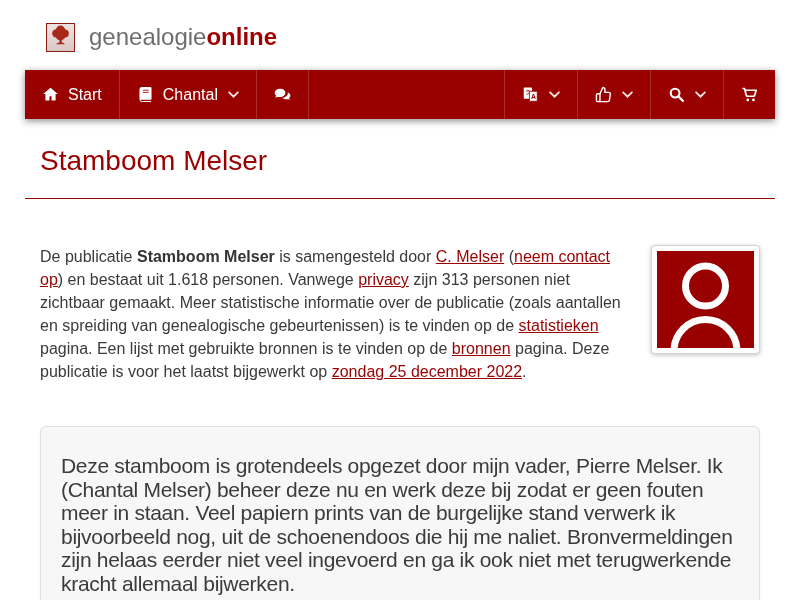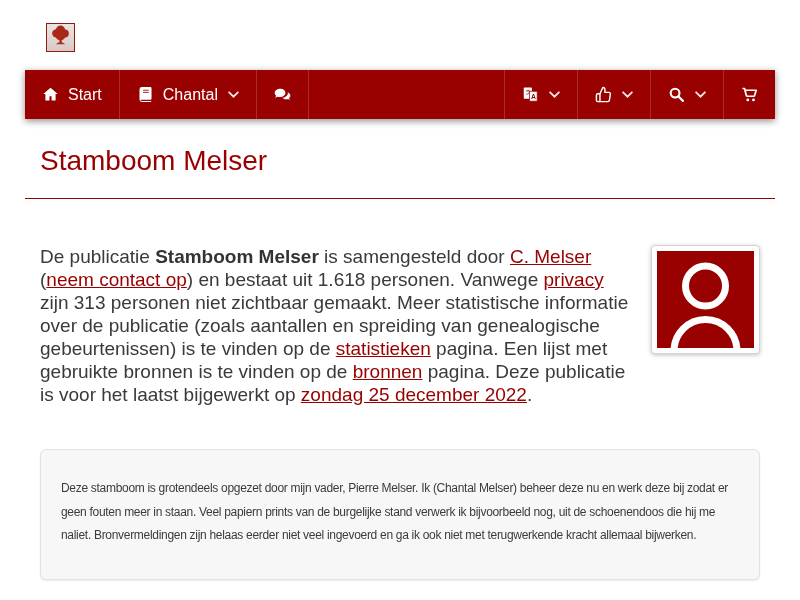--- a/index.html
+++ b/index.html
@@ -60,34 +60,34 @@
 
   
   main { padding: 0 15px; }
   .avatar-frame {
     float: right; margin: 0 0 12px 14px;
     background: #fff; border: 1px solid #d4d4d4; border-radius: 4px;
     padding: 5px; box-shadow: 0 1px 4px rgba(0,0,0,.25);
   }
   .avatar-img { width: 97px; height: 97px; background: #990000; display: block; }
   .intro {
-    margin: 0; font-size: 19px; line-height: 23px; color: #3a3a3a;
+    margin: 0; font-size: 16px; line-height: 23px; color: #3a3a3a;
   }
   .intro strong { color: #333; }
   .intro a { color: #990000; text-decoration: underline; cursor: pointer; }
 
   .quote-box {
     clear: none; margin-top: 43px;
     background: #f7f7f7;
     border: 1px solid #e1e1e1; border-radius: 6px;
     padding: 27px 20px 31px 20px;
     box-shadow: 0 1px 2px rgba(0,0,0,.08);
   }
   .quote-box p {
-    margin: 0; font-size: 12px; line-height: 23.5px;
+    margin: 0; font-size: 21px; line-height: 23.5px;
     color: #3b3b3b; letter-spacing: -0.3px;
   }
 </style>
 </head>
 <body>
 
 <div class="container">
 
   <header class="site-header">
     <span class="logo-box">
@@ -97,20 +97,21 @@
             <circle cx="8" cy="10" r="4"></circle>
             <circle cx="12" cy="7" r="4.5"></circle>
             <circle cx="16.2" cy="10" r="3.8"></circle>
             <circle cx="12" cy="11.5" r="5"></circle>
             <rect x="11" y="13" width="2.2" height="7"></rect>
             <path d="M7.5 20.5 h9 l-2.5-1.8 h-4 z"></path>
           </g>
         </svg>
       </span>
     </span>
+    <span class="brand"><span class="gray">genealogie</span><span class="red">online</span></span>
   </header>
 
   <nav class="nav">
     <div class="nav-item">
       <span>
         <svg class="glyph" viewBox="0 0 24 24" fill="#fff">
             <path d="M12 2.5 1.8 11.2h3v9.3h5.7v-6.2h3v6.2h5.7v-9.3h3z"></path>
           </svg>
       </span>
       <span>Start</span>

